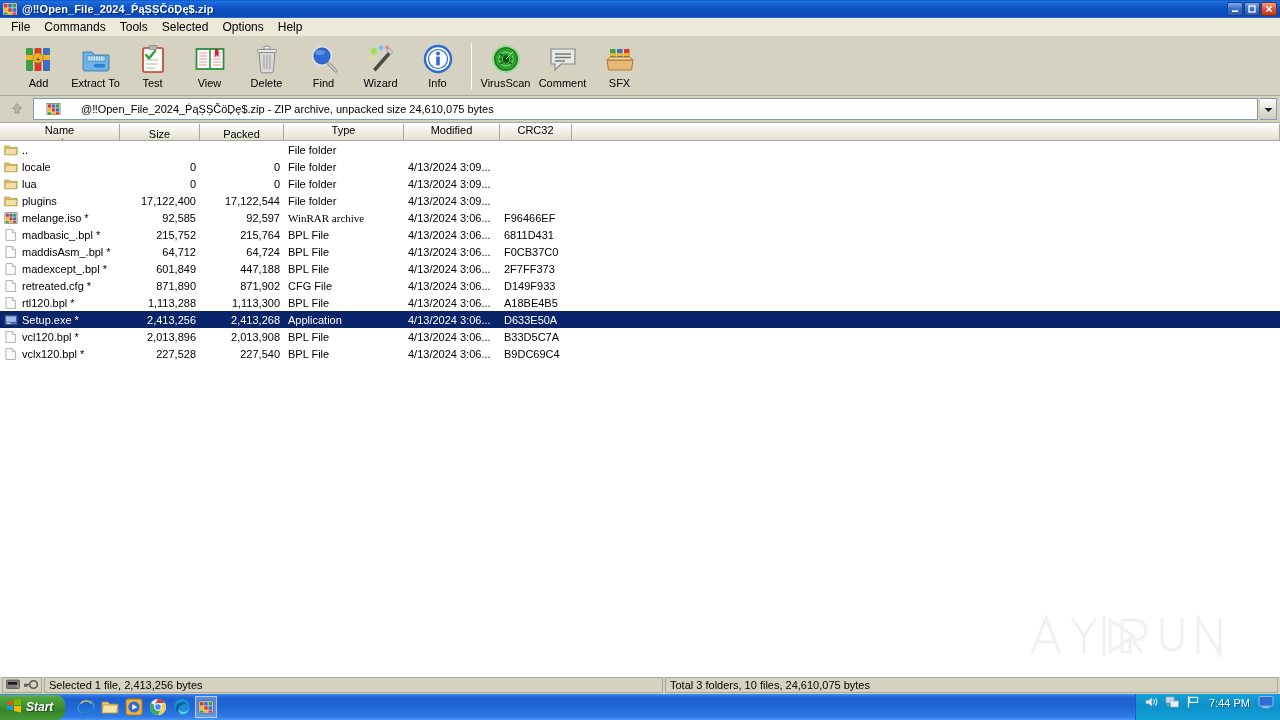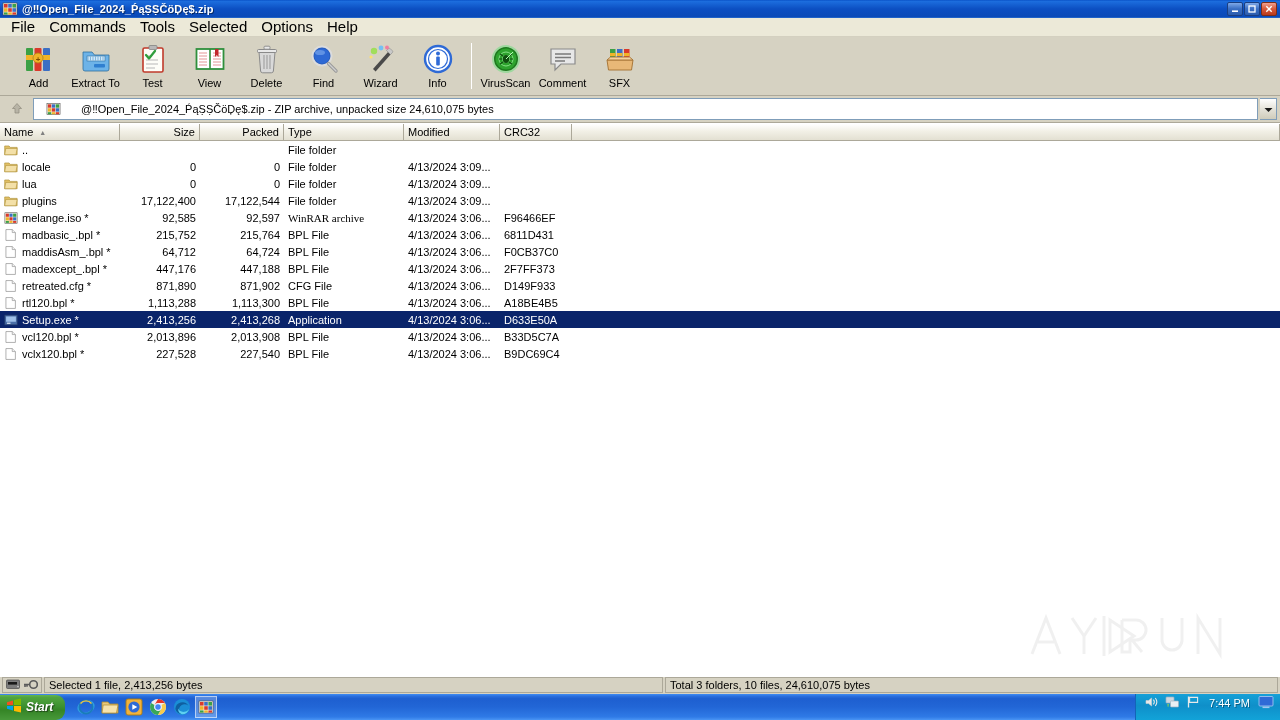--- a/index.html
+++ b/index.html
@@ -50,21 +50,21 @@
 
   
   #menubar {
     height: 19px;
     background: #ece9d8;
     border-bottom: 1px solid #d4d0c0;
     display: flex; align-items: center;
     padding-left: 4px;
   }
   .menu-item {
-    padding: 2px 7px; font-size: 15px; color: #000;
+    padding: 2px 7px; font-size: 12px; color: #000;
     cursor: default; line-height: 14px;
   }
 
   
   #toolbar {
     height: 59px;
     background: #d6d2c2;
     border-bottom: 1px solid #aca899;
     display: flex; align-items: flex-start;
     padding: 4px 0 0 10px;
@@ -124,21 +124,21 @@
   }
   #col-header { display:flex; height:17px; flex:0 0 auto; }
   .col {
     background: linear-gradient(to bottom,#ffffff 0%,#f2f0e6 45%,#e3e0d2 100%);
     border-right:1px solid #aca899;
     border-bottom:1px solid #aca899;
     font-size:11px; color:#000;
     display:flex; align-items:center;
     padding: 0 4px;
     cursor:default;
-    overflow:hidden; white-space:nowrap;
+    overflow:hidden; white-space:nowrap;flex-direction:column;
   }
   .col.r { justify-content:flex-end; }
   .col .sortarrow { margin-left:6px; font-size:7px; color:#808080; }
 
   #rows { position:relative; }
   .row { display:flex; height:17px; align-items:center; font-size:11px; color:#000; cursor:default;}
   .row.sel { background:#0a246a; color:#ffffff; }
   .cell { padding:0 4px; white-space:nowrap; overflow:hidden; display:flex; align-items:center; }
   .cell.r { justify-content:flex-end; }
   .cell.name { gap:4px; }
@@ -555,21 +555,21 @@
           <div class="cell" style="width: 72px;">F0CB37C0</div>
         </div>
         <div class="row">
           <div class="cell name" style="width: 120px;">
             <svg viewBox="0 0 16 14" width="14" height="13" class="ico">
               <path d="M2.2 0.8 h7.2 l3.6 3.4 v9 H2.2 Z" fill="#ffffff" stroke="#8f8f8f" stroke-width=".8"></path>
               <path d="M9.4 0.8 v3.4 h3.6" fill="#efefef" stroke="#8f8f8f" stroke-width=".7"></path>
             </svg>
             <span>madexcept_.bpl *</span>
           </div>
-          <div class="cell r" style="width: 80px;">447,176</div>
+          <div class="cell r" style="width: 80px;">601,849</div>
           <div class="cell r" style="width: 84px;">447,188</div>
           <div class="cell" style="width: 120px;">BPL File</div>
           <div class="cell" style="width: 96px;">4/13/2024 3:06...</div>
           <div class="cell" style="width: 72px;">2F7FF373</div>
         </div>
         <div class="row">
           <div class="cell name" style="width: 120px;">
             <svg viewBox="0 0 16 14" width="14" height="13" class="ico">
               <path d="M2.2 0.8 h7.2 l3.6 3.4 v9 H2.2 Z" fill="#ffffff" stroke="#8f8f8f" stroke-width=".8"></path>
               <path d="M9.4 0.8 v3.4 h3.6" fill="#efefef" stroke="#8f8f8f" stroke-width=".7"></path>

